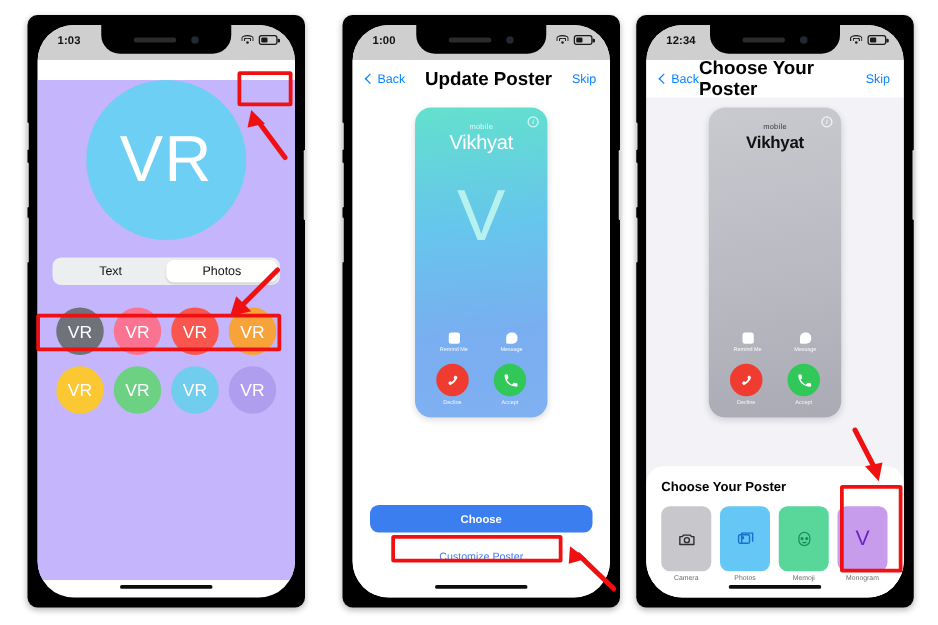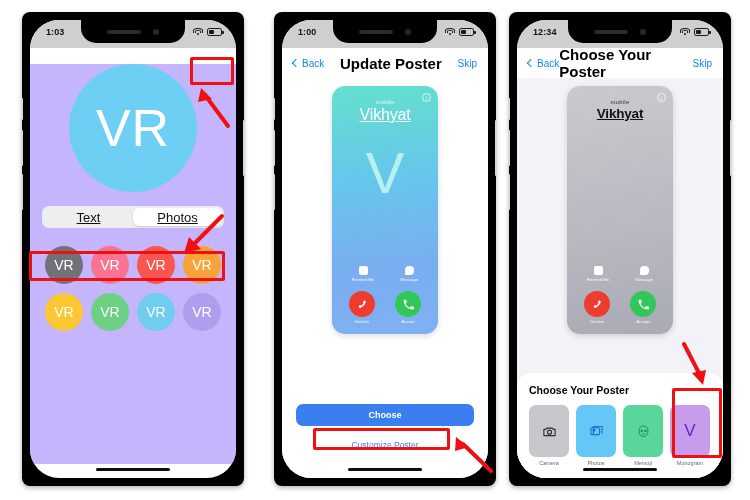--- a/index.html
+++ b/index.html
@@ -106,21 +106,21 @@
     display: flex; align-items: center; justify-content: center;
     color: #fff; font-size: 52px; font-weight: 300; letter-spacing: 1px;
   }
   .seg-wrap { margin: 14px 12px 0; }
   .segmented {
     background: #eceef0; border-radius: 7px; padding: 2px;
     display: flex; height: 22px;
   }
   .seg {
     flex: 1; display: flex; align-items: center; justify-content: center;
-    font-size: 13px; color: #111; border-radius: 6px; text-decoration: underline;
+    font-size: 10px; color: #111; border-radius: 6px;
   }
   .seg.active { background: #fff; box-shadow: 0 1px 2px rgba(0,0,0,.16); }
 
   .swatch-grid {
     display: grid; grid-template-columns: repeat(4, 1fr);
     gap: 9px 6px; padding: 18px 14px 0;
   }
   .swatch {
     width: 38px; height: 38px; border-radius: 50%;
     display: flex; align-items: center; justify-content: center;
@@ -140,21 +140,21 @@
   .poster-info {
     position: absolute; right: 7px; top: 7px;
     width: 9px; height: 9px; border-radius: 50%;
     border: 1px solid rgba(255,255,255,.75);
     color: rgba(255,255,255,.85); font-size: 6.5px;
     display: flex; align-items: center; justify-content: center;
     font-family: "Liberation Serif", serif; font-style: italic;
   }
   .poster-gray .poster-info { border-color: rgba(255,255,255,.8); color: rgba(255,255,255,.9); }
   .poster-label { text-align: center; font-size: 6px; color: rgba(255,255,255,.82); margin-top: 13px; letter-spacing: .2px; }
-  .poster-name { text-align: center; font-size: 16px; color: #fff; font-weight: 300; margin-top: 1px; letter-spacing: -.2px; text-decoration: underline; }
+  .poster-name { text-align: center; font-size: 16px; color: #fff; font-weight: 300; margin-top: 1px; letter-spacing: -.2px; }
   .poster-gray .poster-label { color: #3a3a3c; }
   .poster-gray .poster-name { color: #111; font-weight: bold; font-size: 13.5px; }
   .poster-mono {
     text-align: center; font-size: 58px; line-height: 1;
     color: #b5f1ef; font-weight: 300; margin-top: 20px;
   }
   .poster-actions {
     position: absolute; left: 0; right: 0; bottom: 10px;
   }
   .act-row-top { display: flex; justify-content: center; gap: 26px; }

